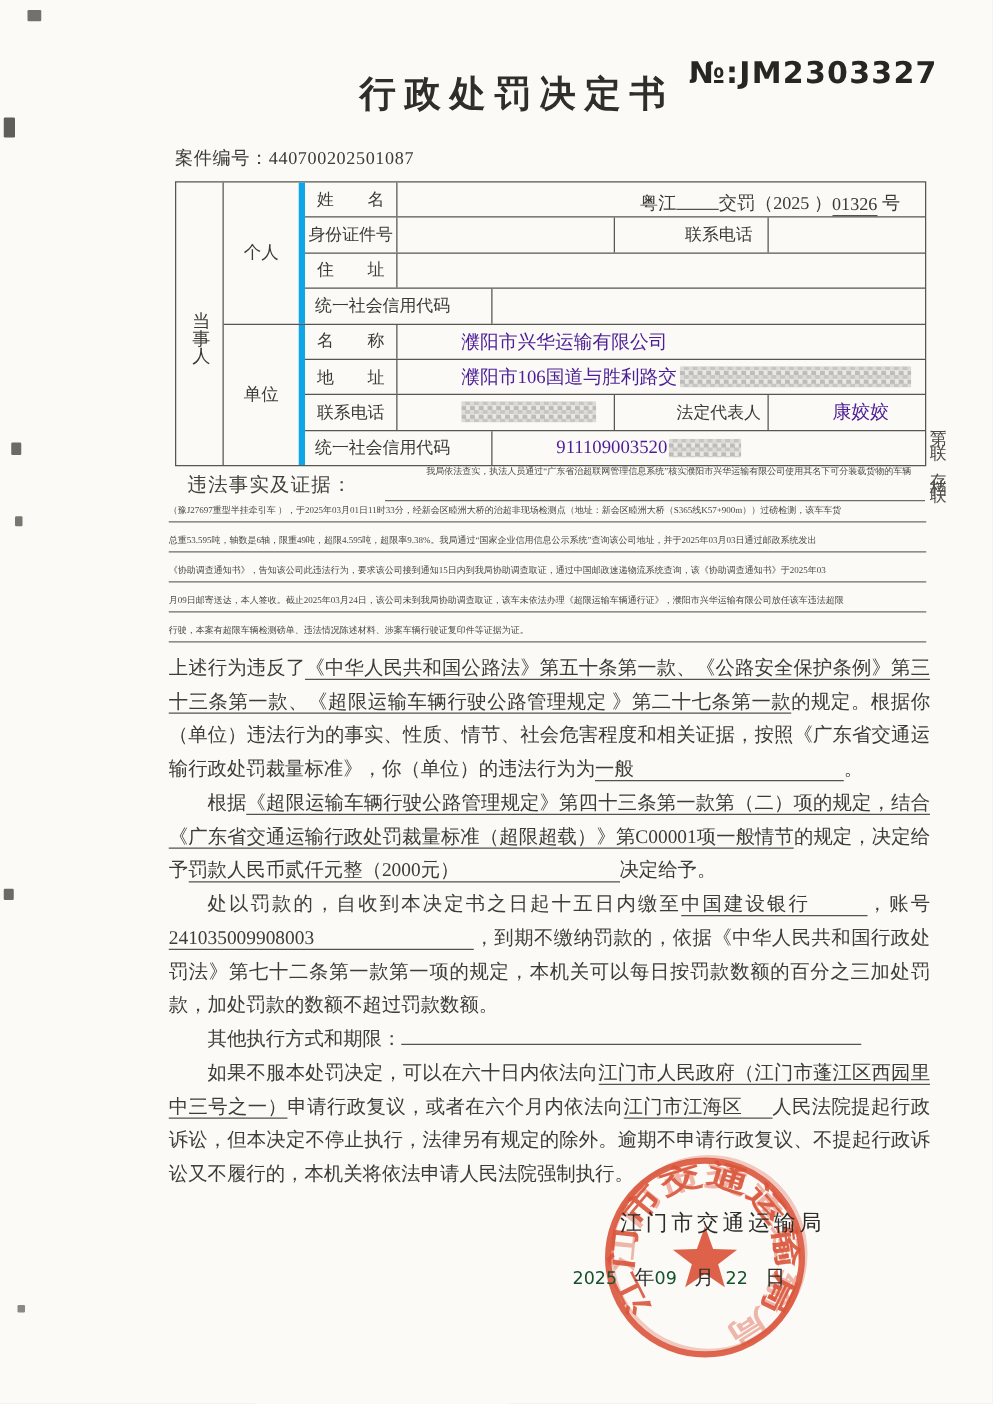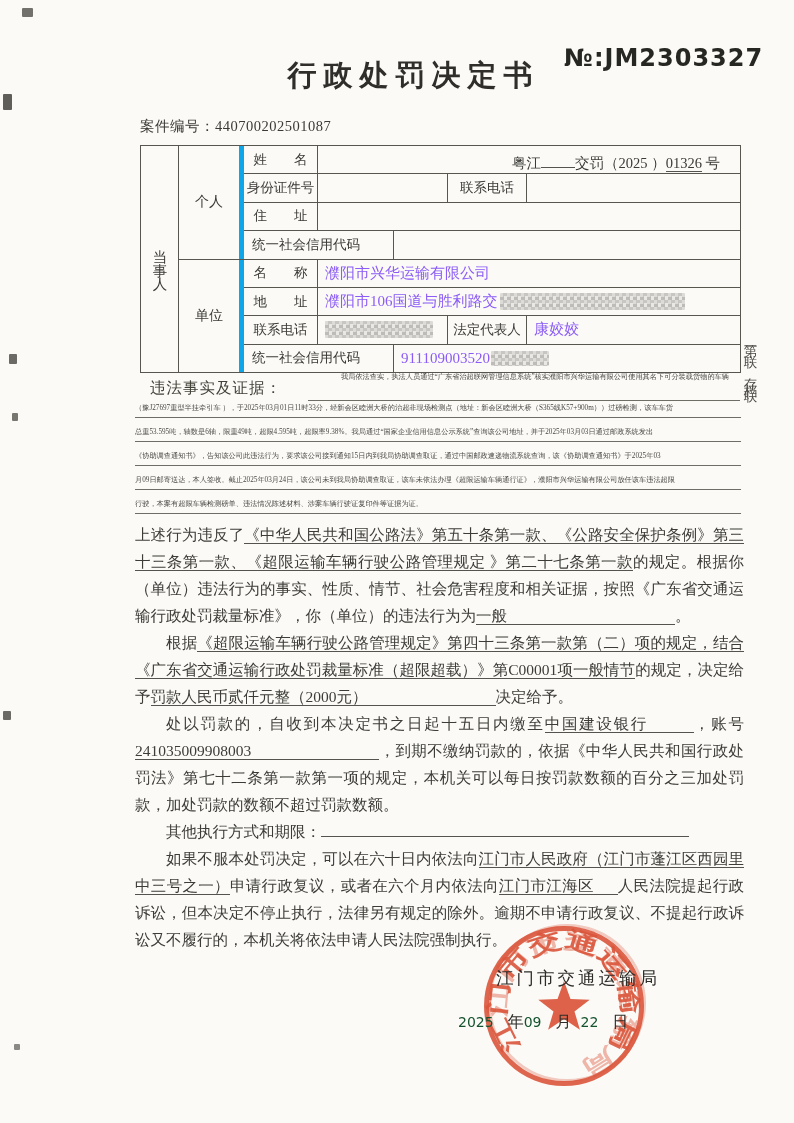--- a/index.html
+++ b/index.html
@@ -6,42 +6,42 @@
   #page{
     position:relative; width:794px; height:1123px; margin:0 auto;
     background:#fbfaf7; overflow:hidden;
     font-family:"Liberation Serif","DejaVu Serif",serif;
     color:#3b3a36;
     padding-left:33px;
   }
   
   .doc-title{position:absolute;left:0;top:56px;width:100%;text-align:center;
     font-size:29px;font-weight:600;letter-spacing:7px;color:#2f2e2b;}
-  .doc-no{position:absolute;left:564px;top:44px;
+  .doc-no{position:absolute;left:551px;top:44px;
     font-family:"DejaVu Sans","Liberation Sans",sans-serif;
     font-size:24px;font-weight:bold;letter-spacing:1px;color:#262623;}
   .case-row-left{position:absolute;left:140px;top:117px;font-size:14.5px;letter-spacing:.5px;}
   .case-row-right{position:absolute;left:512px;top:113px;font-size:14.5px;white-space:nowrap;margin-top:39px;}
   .blank-line{display:inline-block;border-bottom:1px solid #55534d;height:1em;vertical-align:baseline;}
   .u{border-bottom:1px solid #55534d;}
   
   .ptable{position:absolute;left:140px;top:145px;width:601px;height:228px;
     border:1.3px solid #57564f;box-sizing:border-box;display:flex;font-size:14px;}
   .pcol{width:37px;border-right:1px solid #57564f;display:flex;align-items:center;justify-content:center;}
   .pcol .vtxt{writing-mode:vertical-lr;letter-spacing:14px;font-size:14.5px;}
   .pgroups{flex:1;display:flex;flex-direction:column;}
   .pgroup{flex:1;display:flex;}
   .pgroup + .pgroup{border-top:1px solid #57564f;}
   .glabel{width:60px;border-right:5px solid #0ea5e9;display:flex;align-items:center;justify-content:center;font-size:14px;}
   .grows{flex:1;display:flex;flex-direction:column;}
-  .t-row{flex:1;display:flex;align-items:stretch;}
+  .t-row{flex:1;display:flex;align-items:stretch;gap:44px;}
   .t-row + .t-row{border-top:1px solid #57564f;}
   .lbl{width:73px;border-right:1px solid #57564f;display:flex;align-items:center;justify-content:center;font-size:13.5px;letter-spacing:0;}
   .lbl-wide{width:150px;justify-content:flex-start;padding-left:8px;box-sizing:border-box;}
-  .val{flex:1;display:flex;align-items:center;padding-left:7px;font-size:15px;color:#8b5cf6;}
+  .val{flex:1;display:flex;align-items:center;padding-left:7px;font-size:15px;color:#4c1d95;}
   .val-mid{flex:0 0 122px;border-right:1px solid #57564f;}
   .lbl2{width:78px;border-right:1px solid #57564f;display:flex;align-items:center;justify-content:center;font-size:13.5px;}
   .mosaic{display:inline-block;height:17px;vertical-align:middle;border-radius:1px;
     background:conic-gradient(#c7c6c2 25%,#e9e8e4 0 50%,#bdbcb8 0 75%,#dcdbd7 0) 0 0/7px 7px;}
   
   .facts-label{position:absolute;left:150px;top:378px;font-size:15.5px;letter-spacing:1px;color:#434239;}
   .facts-rule0{position:absolute;left:308px;top:400px;width:432px;height:1px;background:#6e6d66;}
   .tiny{font-size:10px;color:#4a4944;white-space:nowrap;transform:scale(0.72);transform-origin:0 0;}
   .fact-line0{position:absolute;left:341px;top:372px;width:556px;overflow:hidden;height:18px;}
   .fact-line{position:absolute;left:135px;width:606px;height:24px;border-bottom:1px solid #6e6d66;overflow:hidden;box-sizing:border-box;}

